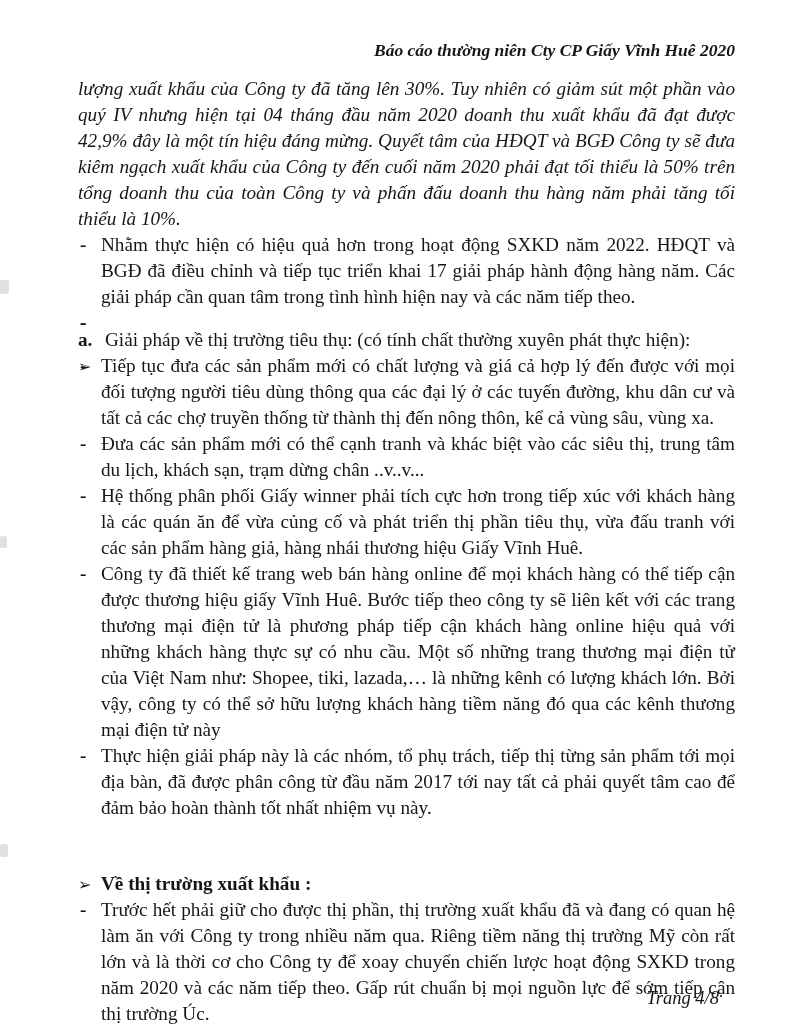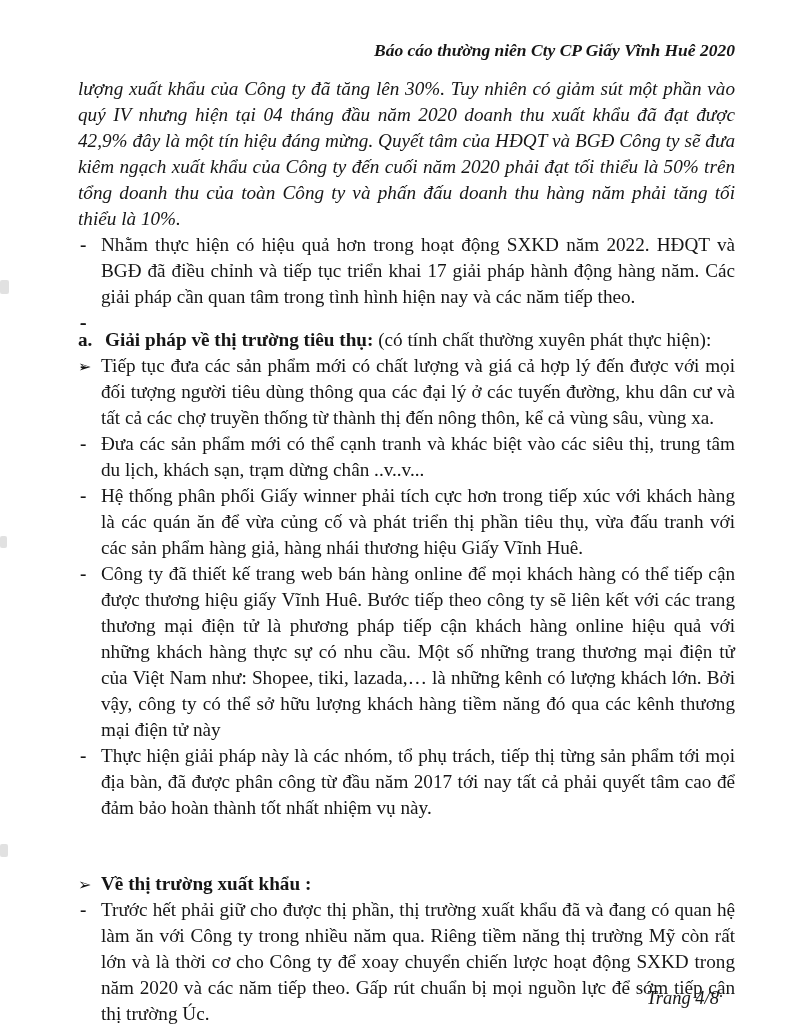--- a/index.html
+++ b/index.html
@@ -37,21 +37,21 @@
     position: absolute;
     left: 2px; top: 0;
     font-weight: bold;
   }
   .section-a {
     position: relative;
     padding-left: 27px;
     margin-top: 17px;
   }
   .section-a .label { position: absolute; left: 0; top: 0; font-weight: bold; }
-  .section-a .title-bold { font-weight: bold; }
+  .section-a .title-bold { font-weight: normal; }
   .arrow-heading {
     position: relative;
     padding-left: 23px;
     font-weight: bold;
   }
   .arrow-heading .marker {
     position: absolute;
     left: 0; top: 1px;
     font-weight: normal;
     font-family: "DejaVu Sans", sans-serif;

